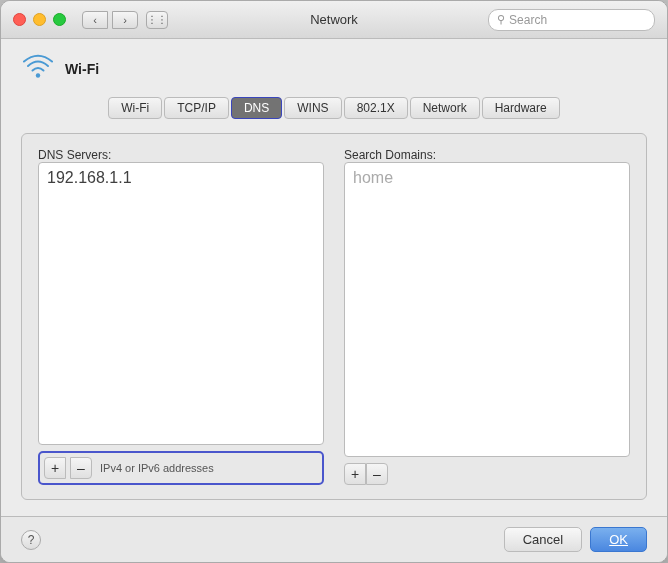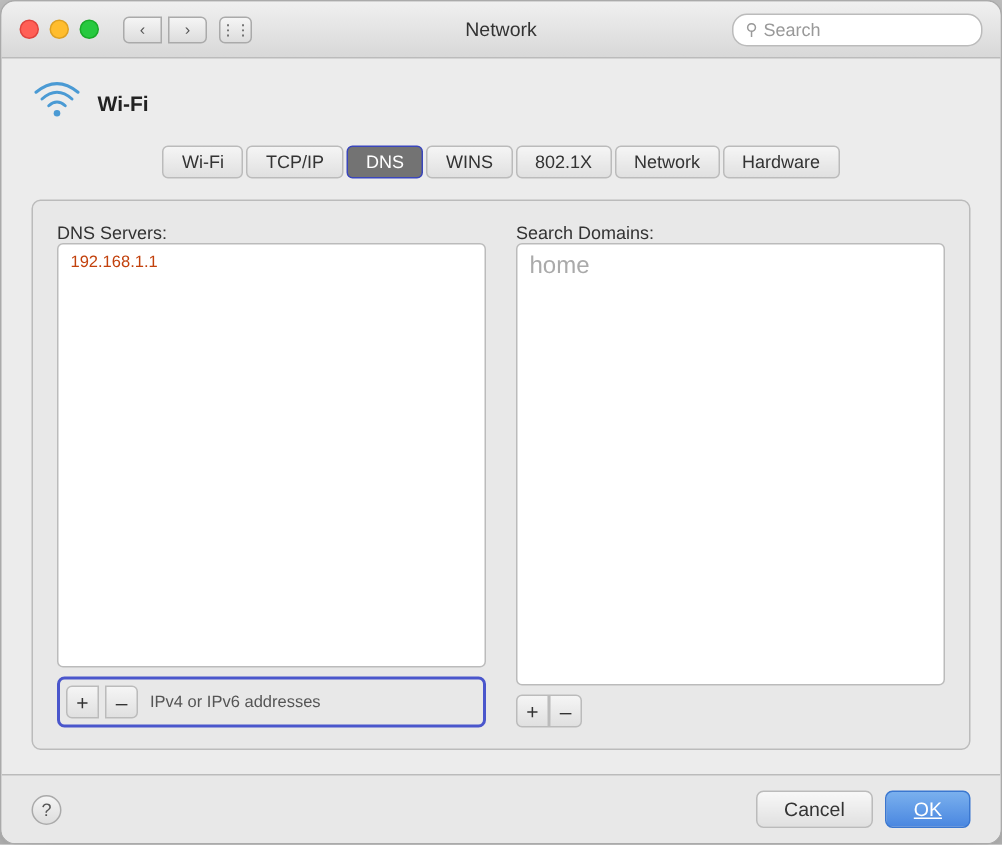--- a/index.html
+++ b/index.html
@@ -215,22 +215,22 @@
     .list-box {
       flex: 1;
       background: white;
       border: 1px solid #bbb;
       border-radius: 4px;
       padding: 6px 8px;
       min-height: 260px;
     }
 
     .list-item {
-      font-size: 11px;
-      color: #c2410c;
+      font-size: 16px;
+      color: #404040;
     }
 
     .list-placeholder {
       font-size: 16px;
       color: #aaa;
     }
 
     .column-controls {
       display: flex;
       align-items: center;

